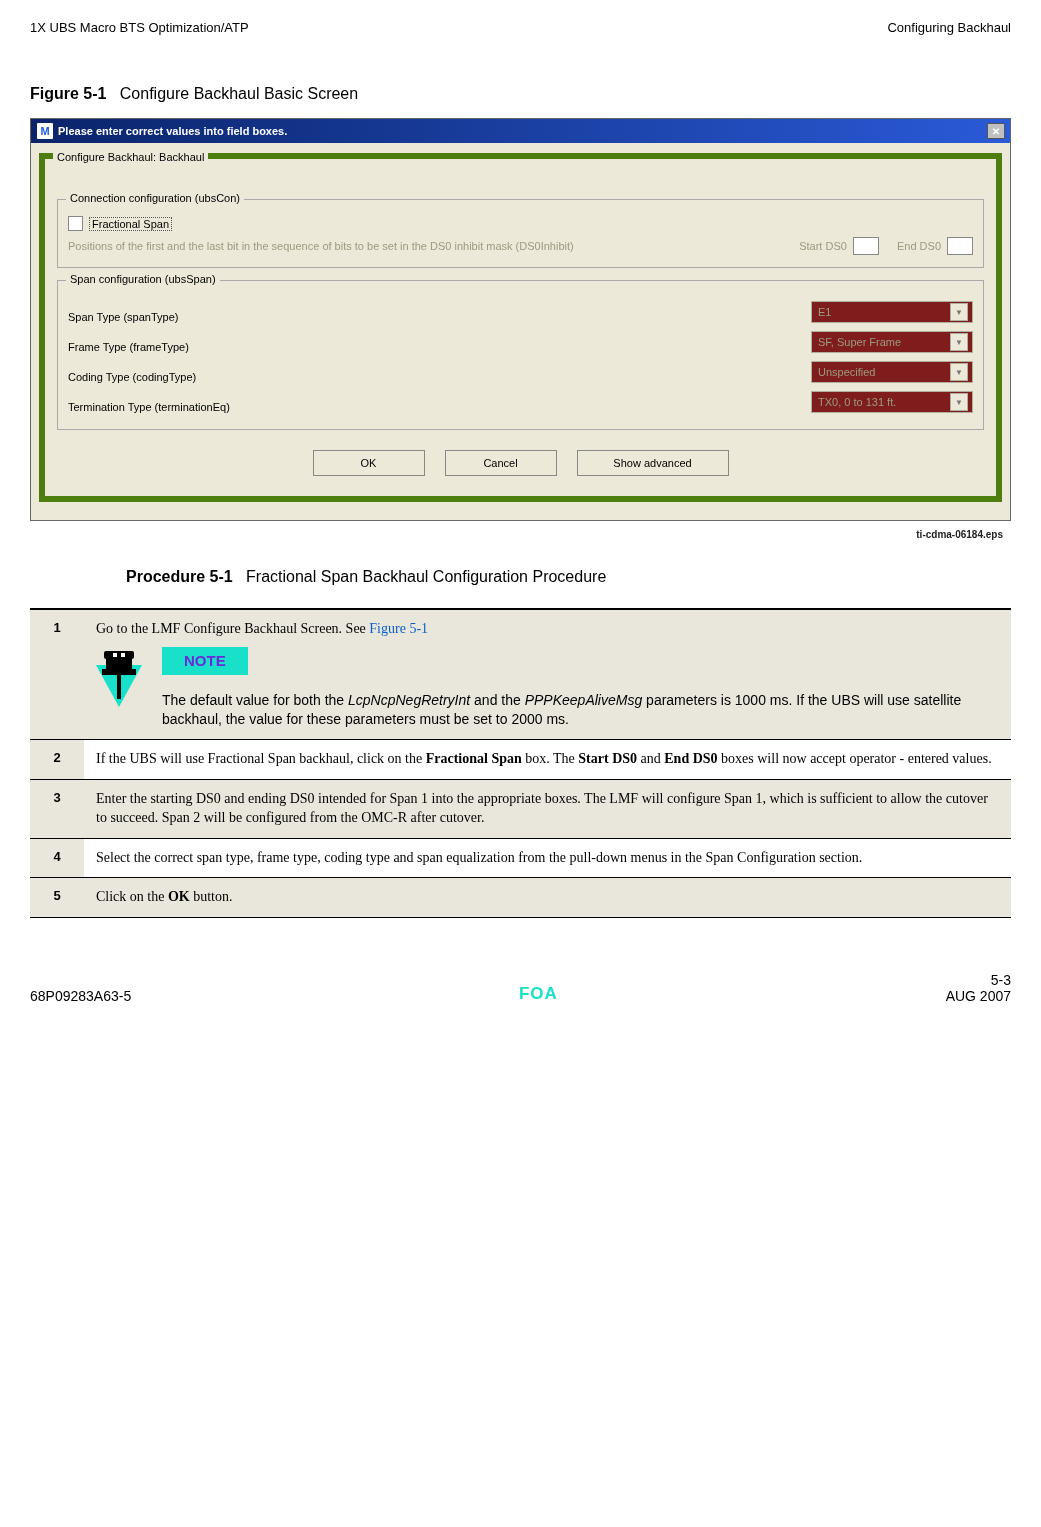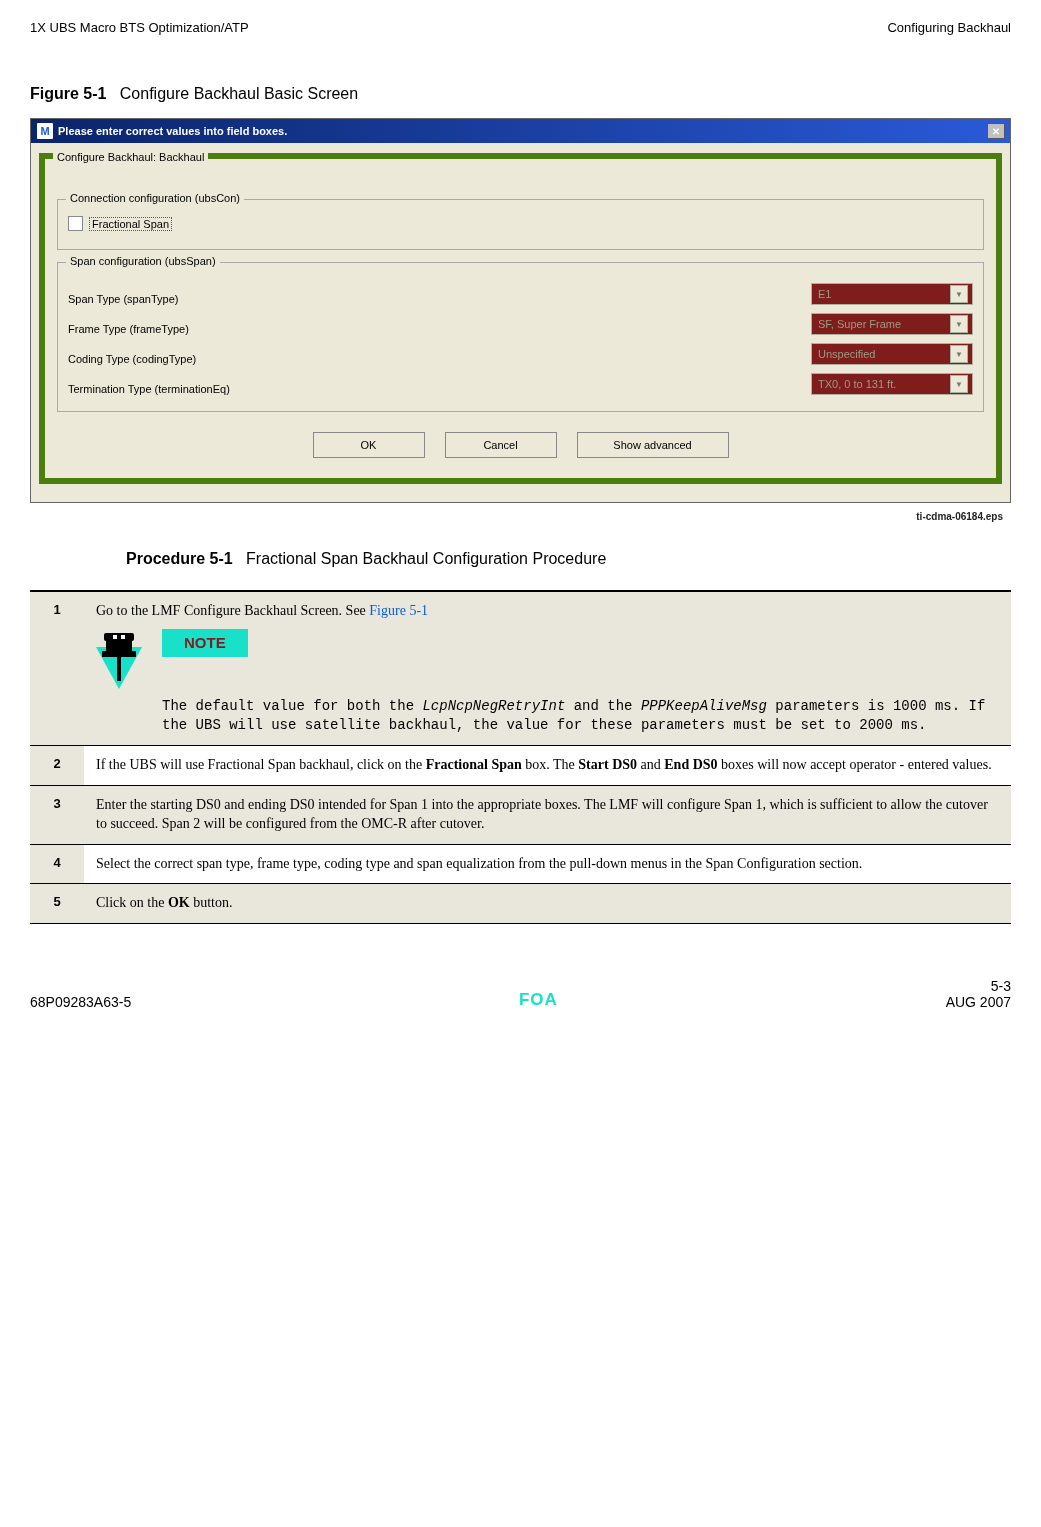--- a/index.html
+++ b/index.html
@@ -143,25 +143,25 @@
   .proc-text i { font-style:italic; }
   .proc-text b { font-weight:bold; }
 
   .note-block { display:flex; align-items:flex-start; gap:20px; margin-top:8px; }
   .pushpin-icon {
     width:46px; flex:0 0 46px; height:70px; position:relative;
   }
   .pushpin-icon svg { width:100%; height:100%; }
   .note-content { flex:1; }
   .note-badge {
-    background:#18e0c9; color:#7f1d1d; font-weight:bold;
+    background:#18e0c9; color:#6d28d9; font-weight:bold;
     display:inline-block; padding:4px 22px; font-size:15px;
     margin-bottom:16px; font-family: Arial, sans-serif;
   }
-  .note-body { font-family: Liberation Mono, monospace; font-size:14px; line-height:1.35;margin-top:24px; }
+  .note-body { font-family: Liberation Sans, sans-serif; font-size:14px; line-height:1.35; }
 
   .page-footer {
     margin-top:54px;
     display:flex; justify-content:space-between; align-items:flex-end;
     font-size:14px;
   }
   .foa { color:#18e0c9; font-weight:bold; font-size:17px; letter-spacing:1px; }
   .footer-right { text-align:right; }
 </style>
 </head>
@@ -187,20 +187,30 @@
 
   <div class="dialog-body">
     <div class="groupbox">
       <div class="legend">Configure Backhaul: Backhaul</div>
 
       <div class="inner-group">
         <div class="legend">Connection configuration (ubsCon)</div>
         <div class="checkbox-row">
           <span class="checkbox-box"></span>
           <span class="dotted">Fractional Span</span>
+        </div>
+        <div class="hint-row">
+          <span>Positions of the first and the last bit in the sequence of bits to be set in the DS0 inhibit mask (DS0Inhibit)</span>
+          <span class="hint-right">
+            <span>Start DS0</span>
+            <span class="tiny-input"></span>
+            &nbsp;&nbsp;
+            <span>End DS0</span>
+            <span class="tiny-input"></span>
+          </span>
         </div>
       </div>
 
       <div class="inner-group" style="margin-top:8px;">
         <div class="legend">Span configuration (ubsSpan)</div>
 
         <div class="config-row">
           <span>Span Type (spanType)</span>
           <div class="combo">
             <span>E1</span>

